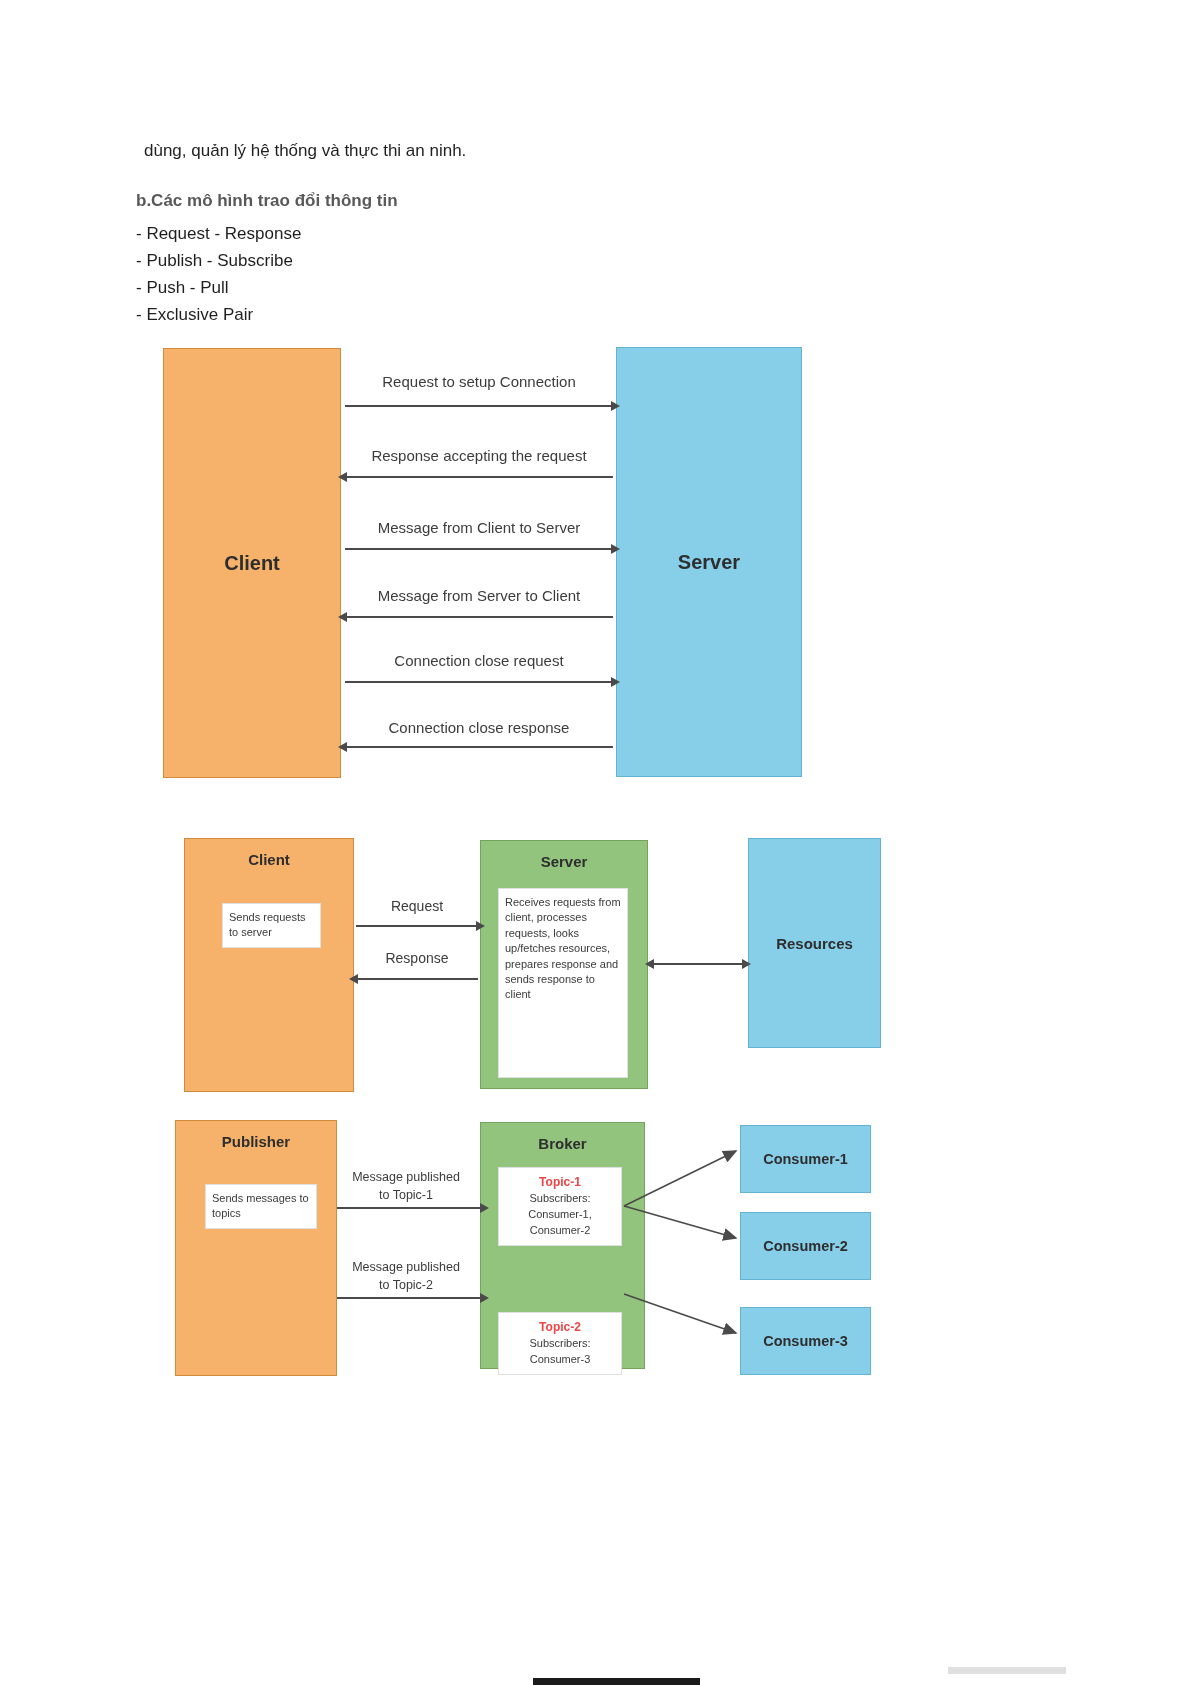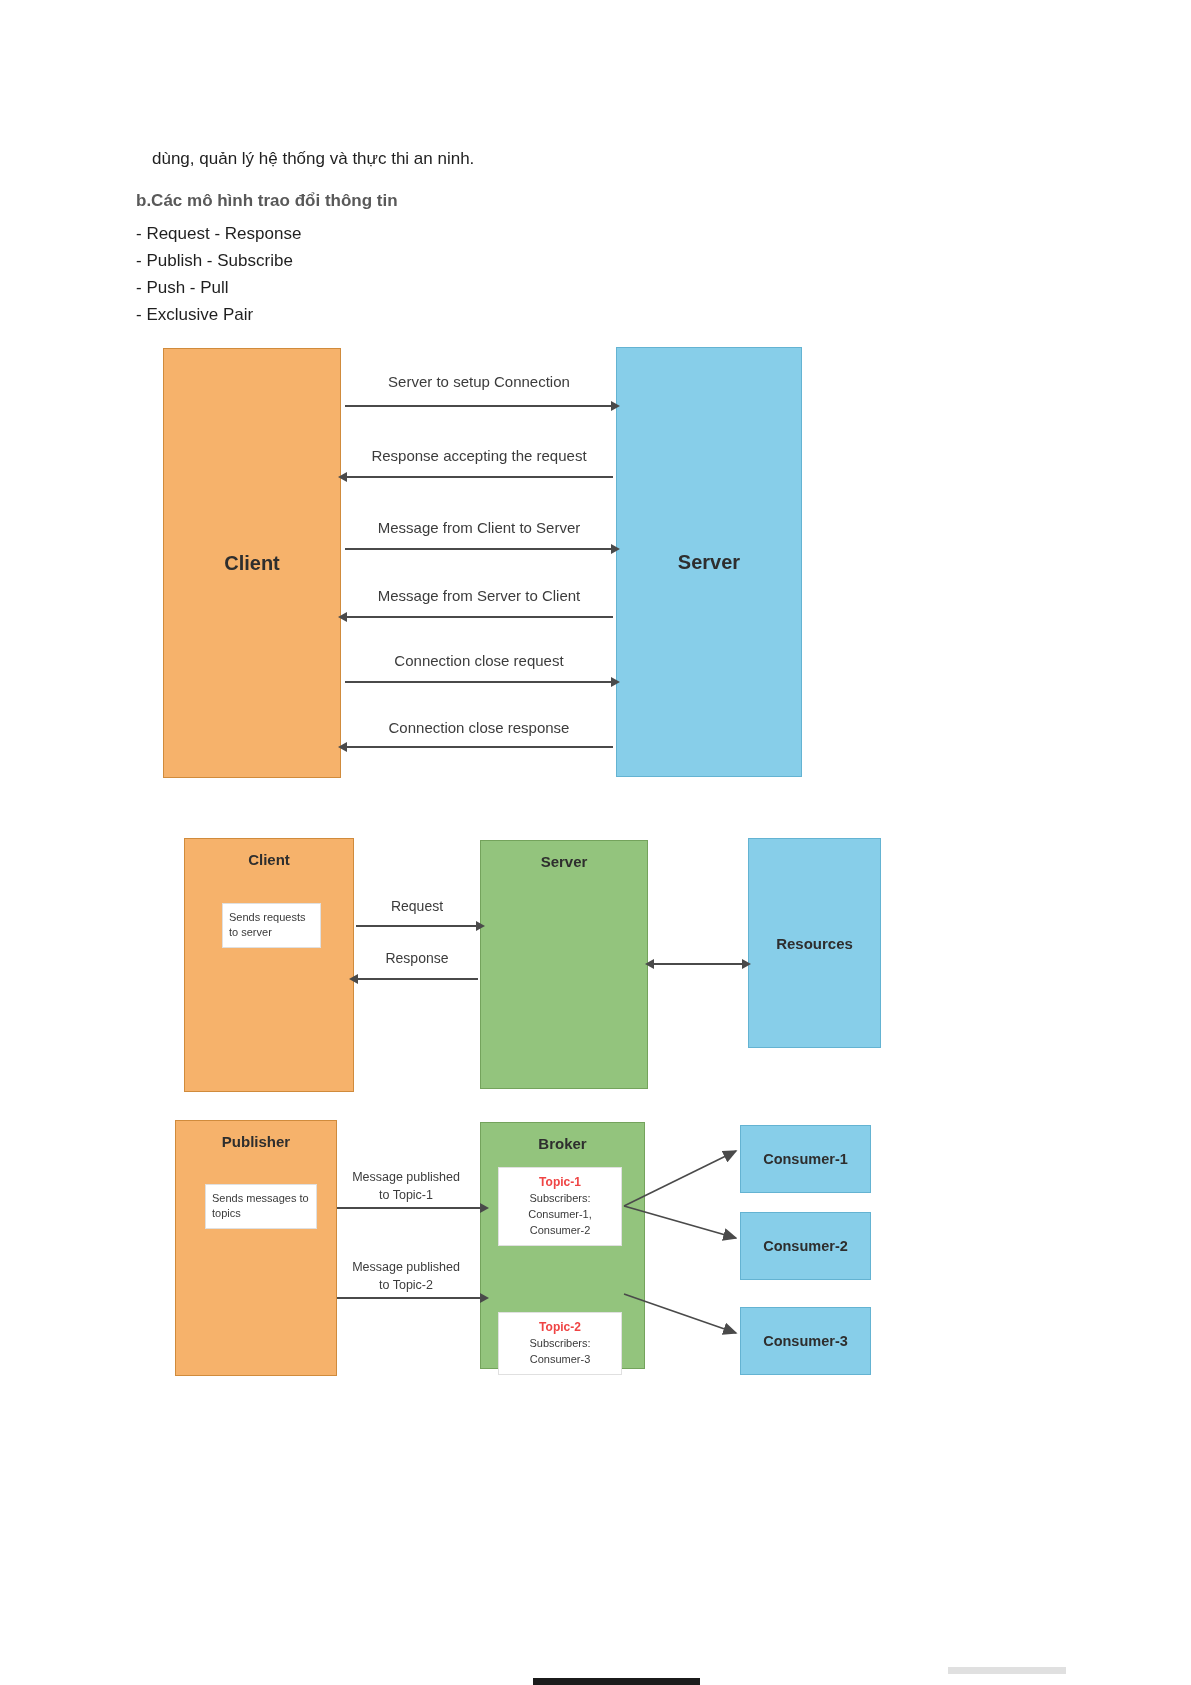--- a/index.html
+++ b/index.html
@@ -5,21 +5,21 @@
   html,body{margin:0;padding:0;background:#ffffff;}
   .page{
     position:relative;
     width:1191px;height:1685px;
     background:#ffffff;
     font-family:"Liberation Sans", sans-serif;
     color:#1f1f1f;
     overflow:hidden;
   }
   
-  .intro{position:absolute;left:136px;top:133px;font-size:17px;margin:16px;}
+  .intro{position:absolute;left:136px;top:133px;font-size:17px;margin:8px;}
   .heading{position:absolute;left:136px;top:191px;font-size:17px;font-weight:bold;color:var(--heading-gray);margin:0;}
   .list-item{position:absolute;left:136px;font-size:17px;margin:0;}
   .li0{top:224px;} .li1{top:251px;} .li2{top:278px;} .li3{top:305px;}
 
   
   .box{position:absolute;box-sizing:border-box;display:flex;align-items:center;justify-content:center;}
   .orange{background:var(--orange);border:1px solid var(--orange-border);}
   .blue{background:var(--blue);border:1px solid var(--blue-border);}
   .green{background:var(--green);border:1px solid var(--green-border);}
   .box-title{font-weight:bold;color:#2e2e2e;}
@@ -110,21 +110,21 @@
   <p class="list-item li2">- Push - Pull</p>
   <p class="list-item li3">- Exclusive Pair</p>
 
   <div class="box orange d1-client">
     <span class="box-title big-title">Client</span>
   </div>
   <div class="box blue d1-server">
     <span class="box-title big-title">Server</span>
   </div>
 
-  <div class="arrow-label d1-label d1l0">Server to setup Connection</div>
+  <div class="arrow-label d1-label d1l0">Request to setup Connection</div>
   <div class="h-arrow right d1-arrow d1a0"></div>
 
   <div class="arrow-label d1-label d1l1">Response accepting the request</div>
   <div class="h-arrow left d1-arrow d1a1"></div>
 
   <div class="arrow-label d1-label d1l2">Message from Client to Server</div>
   <div class="h-arrow right d1-arrow d1a2"></div>
 
   <div class="arrow-label d1-label d1l3">Message from Server to Client</div>
   <div class="h-arrow left d1-arrow d1a3"></div>
@@ -136,20 +136,21 @@
   <div class="h-arrow left d1-arrow d1a5"></div>
 
   <div class="box orange d2-client">
     <div class="top-title">Client</div>
   </div>
   <div class="note d2-client-note">Sends requests to server</div>
 
   <div class="box green d2-server">
     <div class="top-title">Server</div>
   </div>
+  <div class="note d2-server-note">Receives requests from client, processes requests, looks up/fetches resources, prepares response and sends response to client</div>
 
   <div class="box blue d2-resources">
     <span class="box-title small-title">Resources</span>
   </div>
 
   <div class="arrow-label d2-req-label">Request</div>
   <div class="h-arrow right d2-req-arrow"></div>
   <div class="arrow-label d2-res-label">Response</div>
   <div class="h-arrow left d2-res-arrow"></div>
   <div class="h-arrow both d2-link-arrow"></div>

